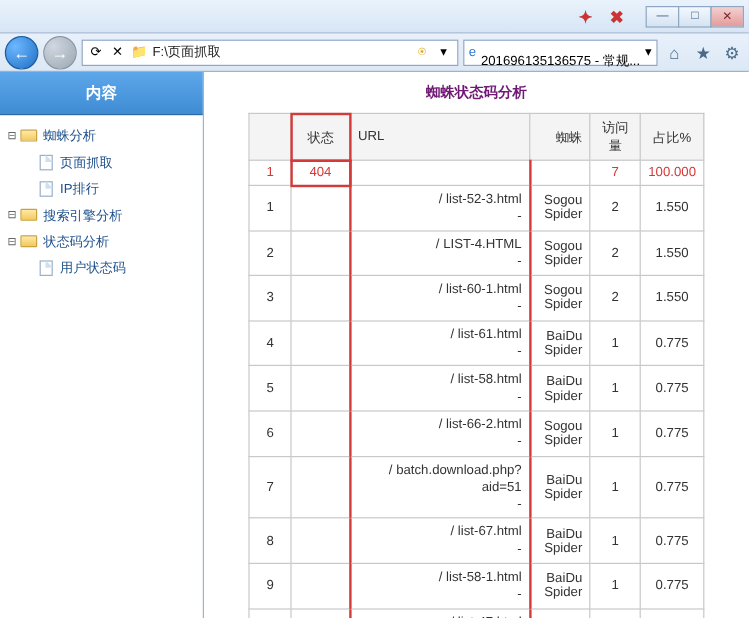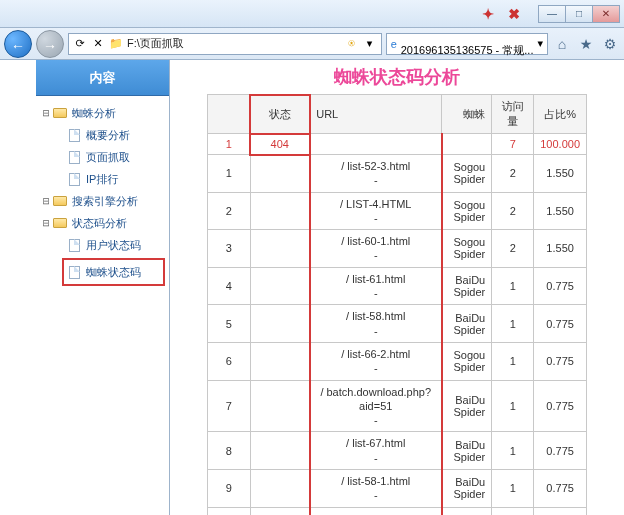--- a/index.html
+++ b/index.html
@@ -14,38 +14,38 @@
   .toolbar{height:32px;background:linear-gradient(#e8f1fb,#dce8f5);border-bottom:1px solid #9db3cb;display:flex;align-items:center;padding:0 4px;gap:4px;}
   .navbtn{width:28px;height:28px;border-radius:50%;background:radial-gradient(circle at 30% 30%,#6cb7ff,#1f6fc4);display:flex;align-items:center;justify-content:center;color:#fff;font-size:14px;border:1px solid #1a5a9c;}
   .navbtn.disabled{background:radial-gradient(circle at 30% 30%,#d0d8e0,#9aa6b2);border-color:#8a96a2;}
   .addrwrap{flex:1;display:flex;align-items:center;background:#fff;border:1px solid #8fa7c2;height:22px;padding:0 4px;gap:4px;}
   .addrwrap .icon{width:14px;height:14px;display:flex;align-items:center;justify-content:center;font-size:11px;}
   .addr{flex:1;white-space:nowrap;overflow:hidden;color:#222;}
   .tabbar{display:flex;align-items:center;background:#fff;border:1px solid #8fa7c2;height:22px;padding:0 4px;gap:4px;max-width:180px;}
   .tool-ico{width:20px;height:20px;display:flex;align-items:center;justify-content:center;color:#4a6a8a;font-size:14px;}
   
   .content{display:flex;height:455px;}
-  .side{width:170px;background:#fff;border-right:1px solid #9db3cb;padding-left:36px;}
+  .side{width:170px;background:#fff;border-right:1px solid #9db3cb;}
   .side h2{background:linear-gradient(#5da7ea,#3f8cd4);color:#fff;text-align:center;font-size:13px;height:36px;line-height:36px;border-bottom:1px solid #2f6aa8;}
   .tree{padding:6px 4px;}
   .tree-item{display:flex;align-items:center;height:22px;color:#1d4f8b;cursor:pointer;}
   .tree-item .tw{width:12px;text-align:center;color:#666;font-size:9px;}
   .tree-item .ico{width:16px;height:14px;margin-right:4px;display:flex;align-items:center;justify-content:center;}
   .folder{background:linear-gradient(#ffe9a8,#f4c95d);border:1px solid #caa23e;border-radius:1px;width:14px;height:10px;}
   .page{background:#fff;border:1px solid #9ab0c8;width:11px;height:13px;position:relative;}
   .page::after{content:"";position:absolute;right:-1px;top:-1px;border:3px solid transparent;border-left-color:#cfe0f1;border-bottom-color:#cfe0f1;}
   .tree-child{padding-left:26px;}
   .highlight-box{border:2px solid #d43a3a;padding:1px 2px;margin-left:22px;margin-top:2px;}
   
   .main{flex:1;background:#fff;overflow:auto;position:relative;}
-  .main h3{color:#ec4899;text-align:center;font-weight:bold;font-size:18px;height:34px;line-height:34px;}
+  .main h3{color:#701a75;text-align:center;font-weight:bold;font-size:12px;height:34px;line-height:34px;}
   table{border-collapse:collapse;width:380px;margin:0 auto;}
   th,td{border:1px solid #c8c8c8;padding:4px 6px;text-align:center;color:#333;background:#fff;}
   th{background:#f4f4f4;font-weight:normal;height:24px;}
-  .url-cell{text-align:center;width:132px;line-height:1.3;}
+  .url-cell{text-align:right;width:150px;line-height:1.3;}
   .col-spider{width:50px;text-align:right;}
   .col-visits{width:42px;}
   .col-pct{width:42px;}
   .red{color:#d43a3a;}
   .hl-head{outline:2px solid #d43a3a;outline-offset:-1px;}
   .hl-col{border-left:2px solid #d43a3a !important;border-right:2px solid #d43a3a !important;}
   tr.last .hl-col{border-bottom:2px solid #d43a3a !important;}
   
   .main::-webkit-scrollbar{width:16px;height:16px;}
   .main::-webkit-scrollbar-track{background:#e9eef5;border:1px solid #c2cedd;}
@@ -93,26 +93,20 @@
           <span class="tw">⊟</span>
           <span class="ico">
             <span class="folder"></span>
           </span>
           <span>蜘蛛分析</span>
         </div>
         <div class="tree-item tree-child">
           <span class="ico">
             <span class="page"></span>
           </span>
-          <span>概要分析</span>
-        </div>
-        <div class="tree-item tree-child">
-          <span class="ico">
-            <span class="page"></span>
-          </span>
           <span>页面抓取</span>
         </div>
         <div class="tree-item tree-child">
           <span class="ico">
             <span class="page"></span>
           </span>
           <span>IP排行</span>
         </div>
         <div class="tree-item">
           <span class="tw">⊟</span>
@@ -126,28 +120,20 @@
           <span class="ico">
             <span class="folder"></span>
           </span>
           <span>状态码分析</span>
         </div>
         <div class="tree-item tree-child">
           <span class="ico">
             <span class="page"></span>
           </span>
           <span>用户状态码</span>
-        </div>
-        <div class="highlight-box">
-          <div class="tree-item" style="padding-left: 0px;">
-            <span class="ico">
-              <span class="page"></span>
-            </span>
-            <span>蜘蛛状态码</span>
-          </div>
         </div>
       </div>
   </div>
   <div class="main">
     <h3>蜘蛛状态码分析</h3>
     <table>
       <thead>
         <tr>
           <th></th>
           <th class="hl-head">状态</th>

